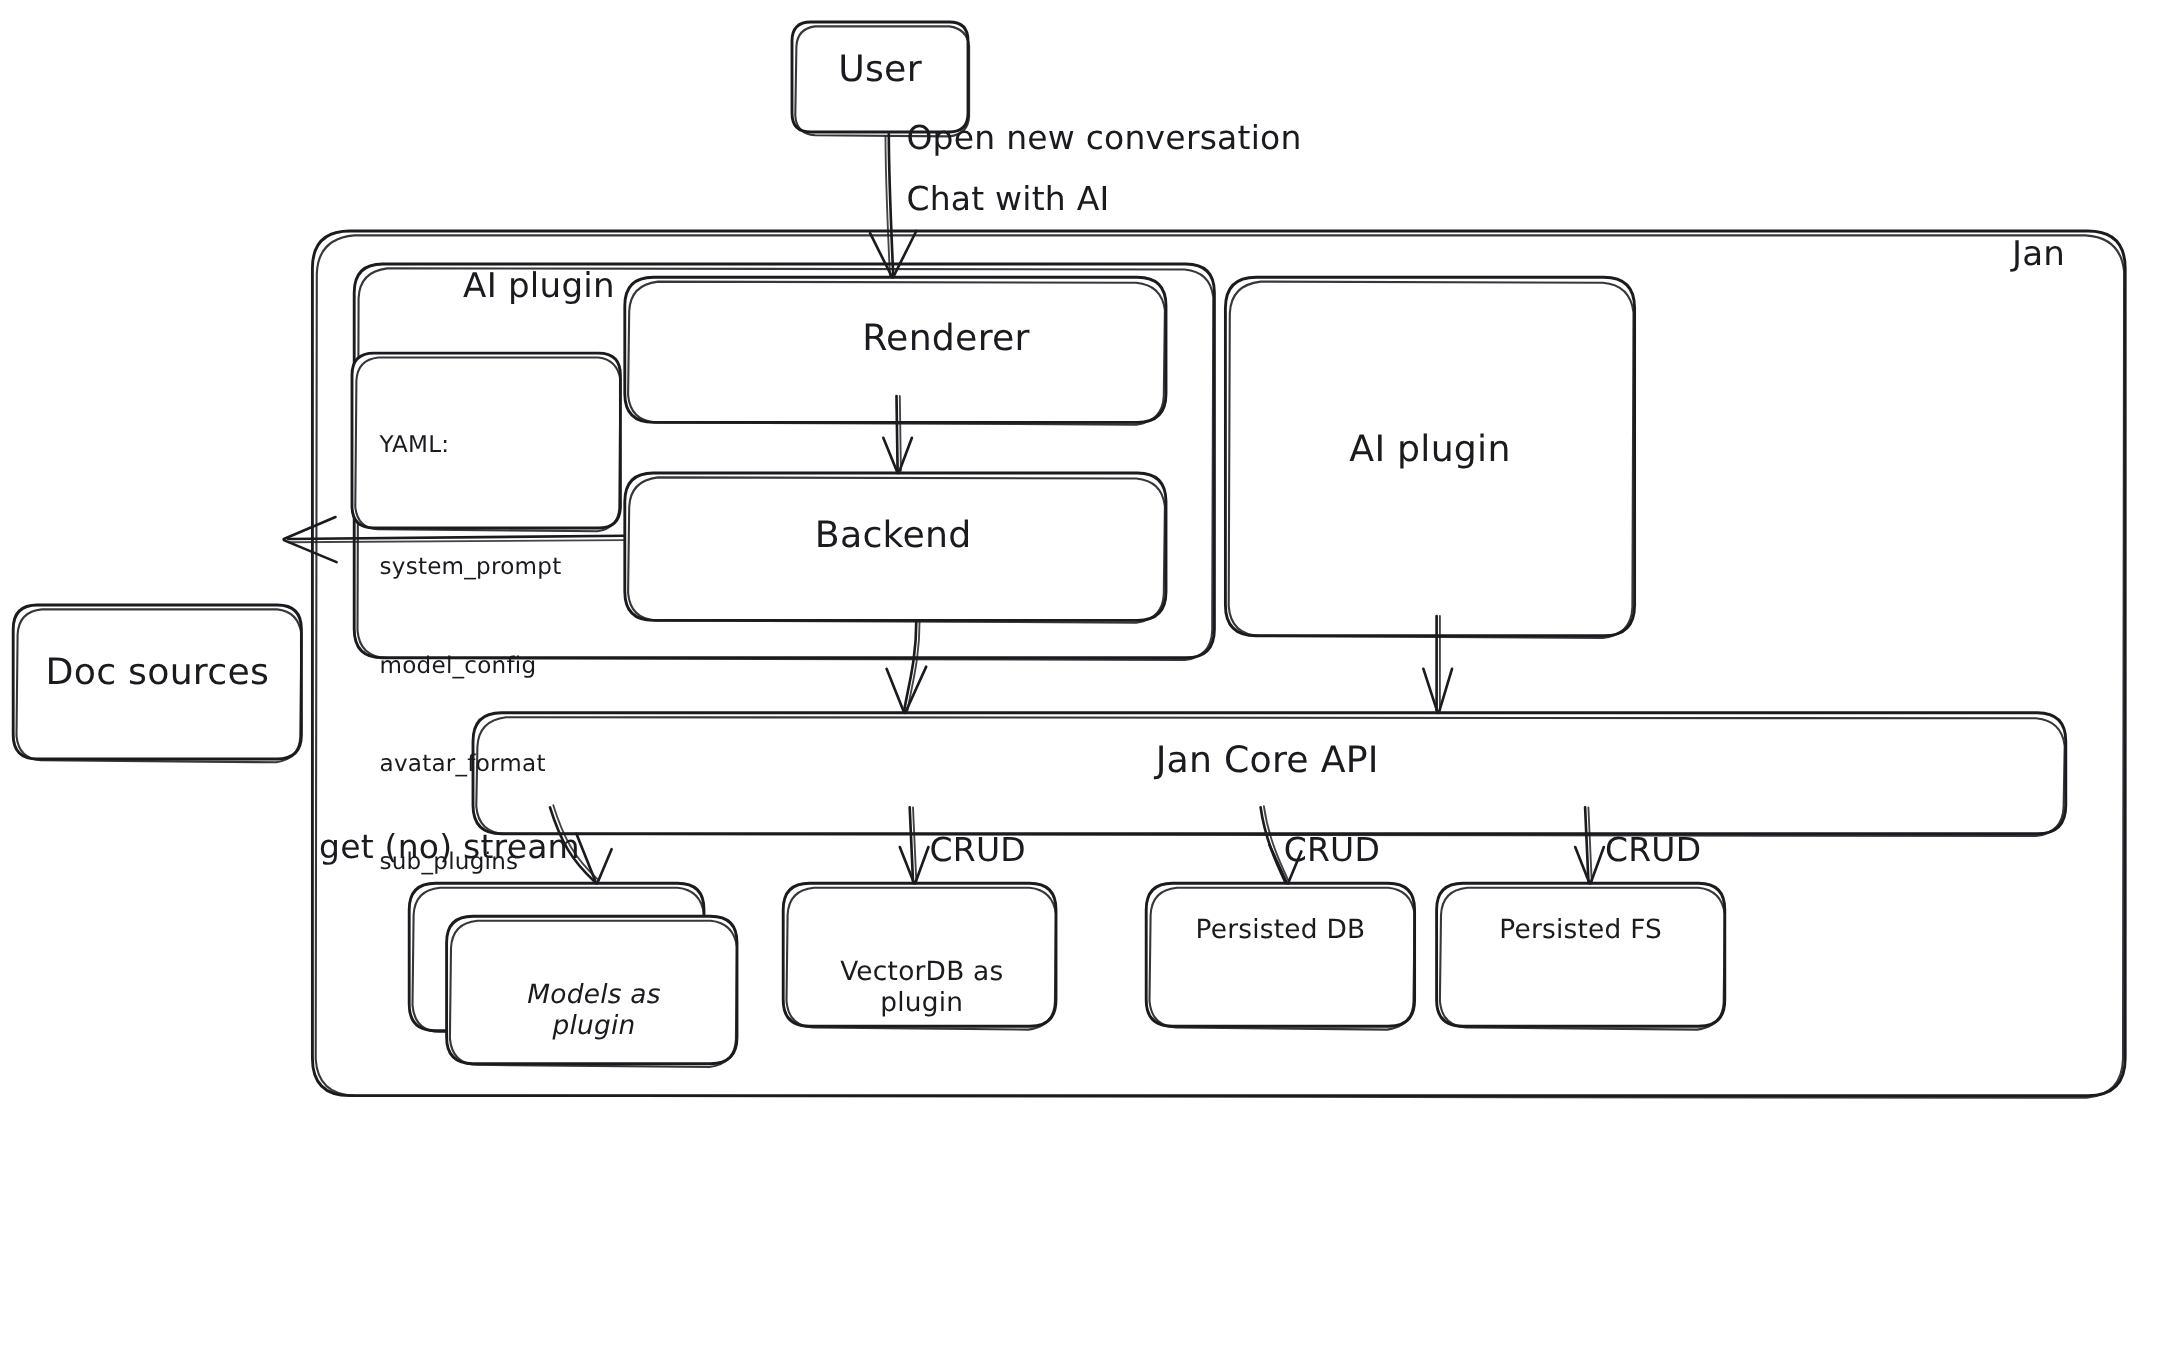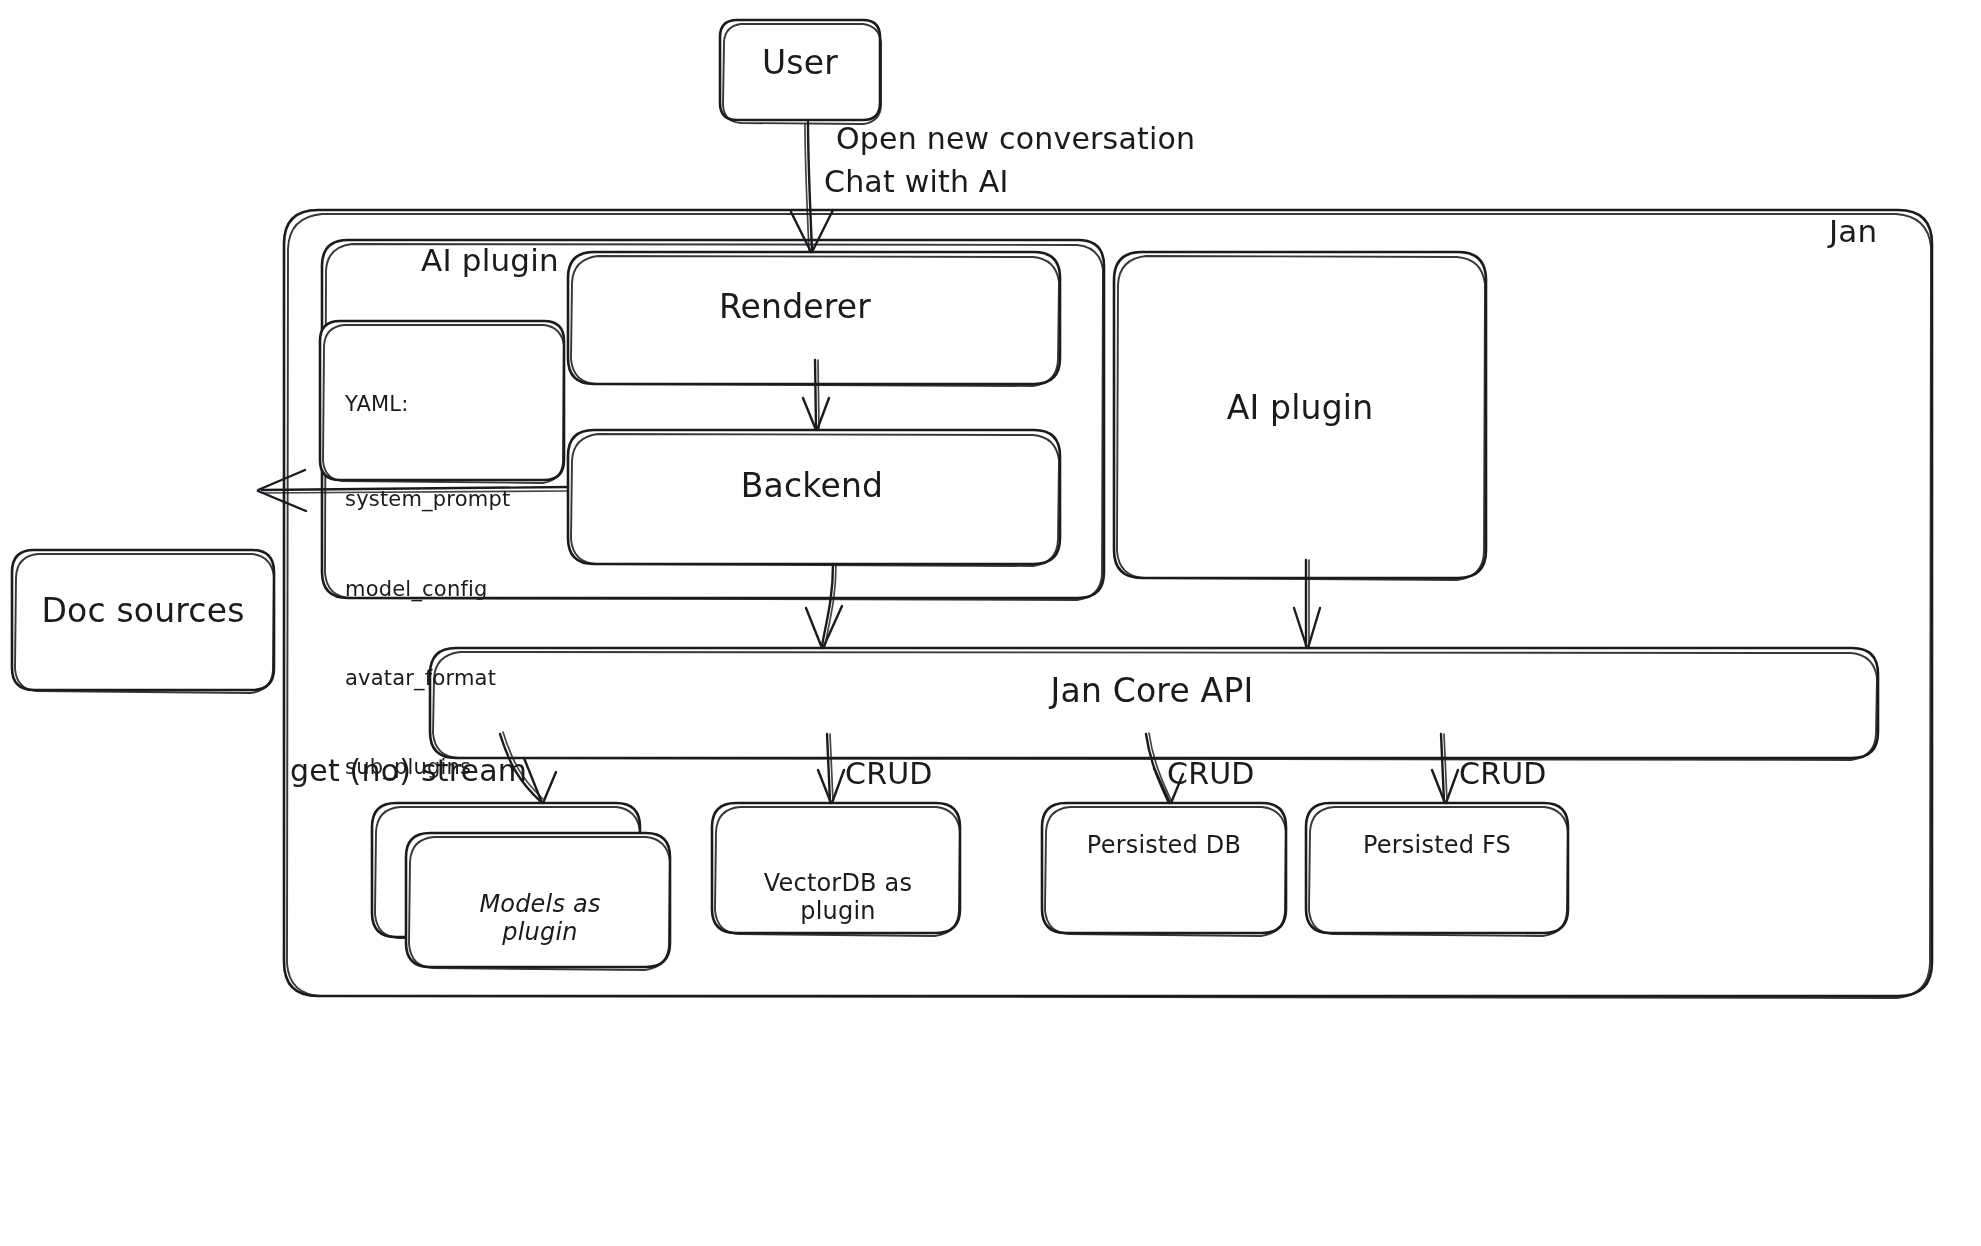--- a/index.html
+++ b/index.html
@@ -204,21 +204,21 @@
       <path class="ln" d="M1458 770 L 1446 803"></path>
     </g>
   </svg>
 
   <div class="lbl node center" style="left:800px; top:44px;">User</div>
 
   <div class="lbl group" style="left:1829px; top:213px;">Jan</div>
 
   <div class="lbl group" style="left:421px; top:242px;">AI plugin</div>
 
-  <div class="lbl node center" style="left:795px; top:288px;">Renderer</div>
+  <div class="lbl node center" style="left:860px; top:288px;">Renderer</div>
 
   <div class="lbl node center" style="left:812px; top:467px;">Backend</div>
 
   <div class="lbl node center" style="left:1300px; top:389px;">AI plugin</div>
 
   <div class="lbl node center" style="left:143px; top:592px;text-align:right;">Doc sources</div>
 
   <div class="lbl node center" style="left:1152px; top:672px;">Jan Core API</div>
 
   <div class="lbl node-sm center" style="left:540px; top:833px;font-style:italic;">
@@ -230,27 +230,27 @@
     <span style="white-space:pre-line; display:block;">VectorDB as
 plugin</span>
   </div>
 
   <div class="lbl node-sm center" style="left:1164px; top:831px;">Persisted DB</div>
 
   <div class="lbl node-sm center" style="left:1437px; top:831px;">Persisted FS</div>
 
   <div class="lbl yaml" style="left:345px; top:330px;">
     <span class="k">YAML:</span>
-    <span class="k" style="margin-top:6px;text-align:center;">system_prompt</span>
+    <span class="k" style="margin-top:22px;text-align:center;">system_prompt</span>
     <span class="k">model_config</span>
     <span class="k">avatar_format</span>
     <span class="k">sub_plugins</span>
   </div>
 
-  <div class="lbl edge" style="left:824px; top:121px;margin-left:12px;">Open new conversation</div>
+  <div class="lbl edge" style="left:824px; top:108px;">Open new conversation</div>
 
   <div class="lbl edge" style="left:824px; top:164px;">Chat with AI</div>
 
   <div class="lbl edge" style="left:290px; top:753px;">get (no) stream</div>
 
   <div class="lbl edge" style="left:845px; top:756px;">CRUD</div>
 
   <div class="lbl edge" style="left:1167px; top:756px;">CRUD</div>
 
   <div class="lbl edge" style="left:1459px; top:756px;">CRUD</div>

